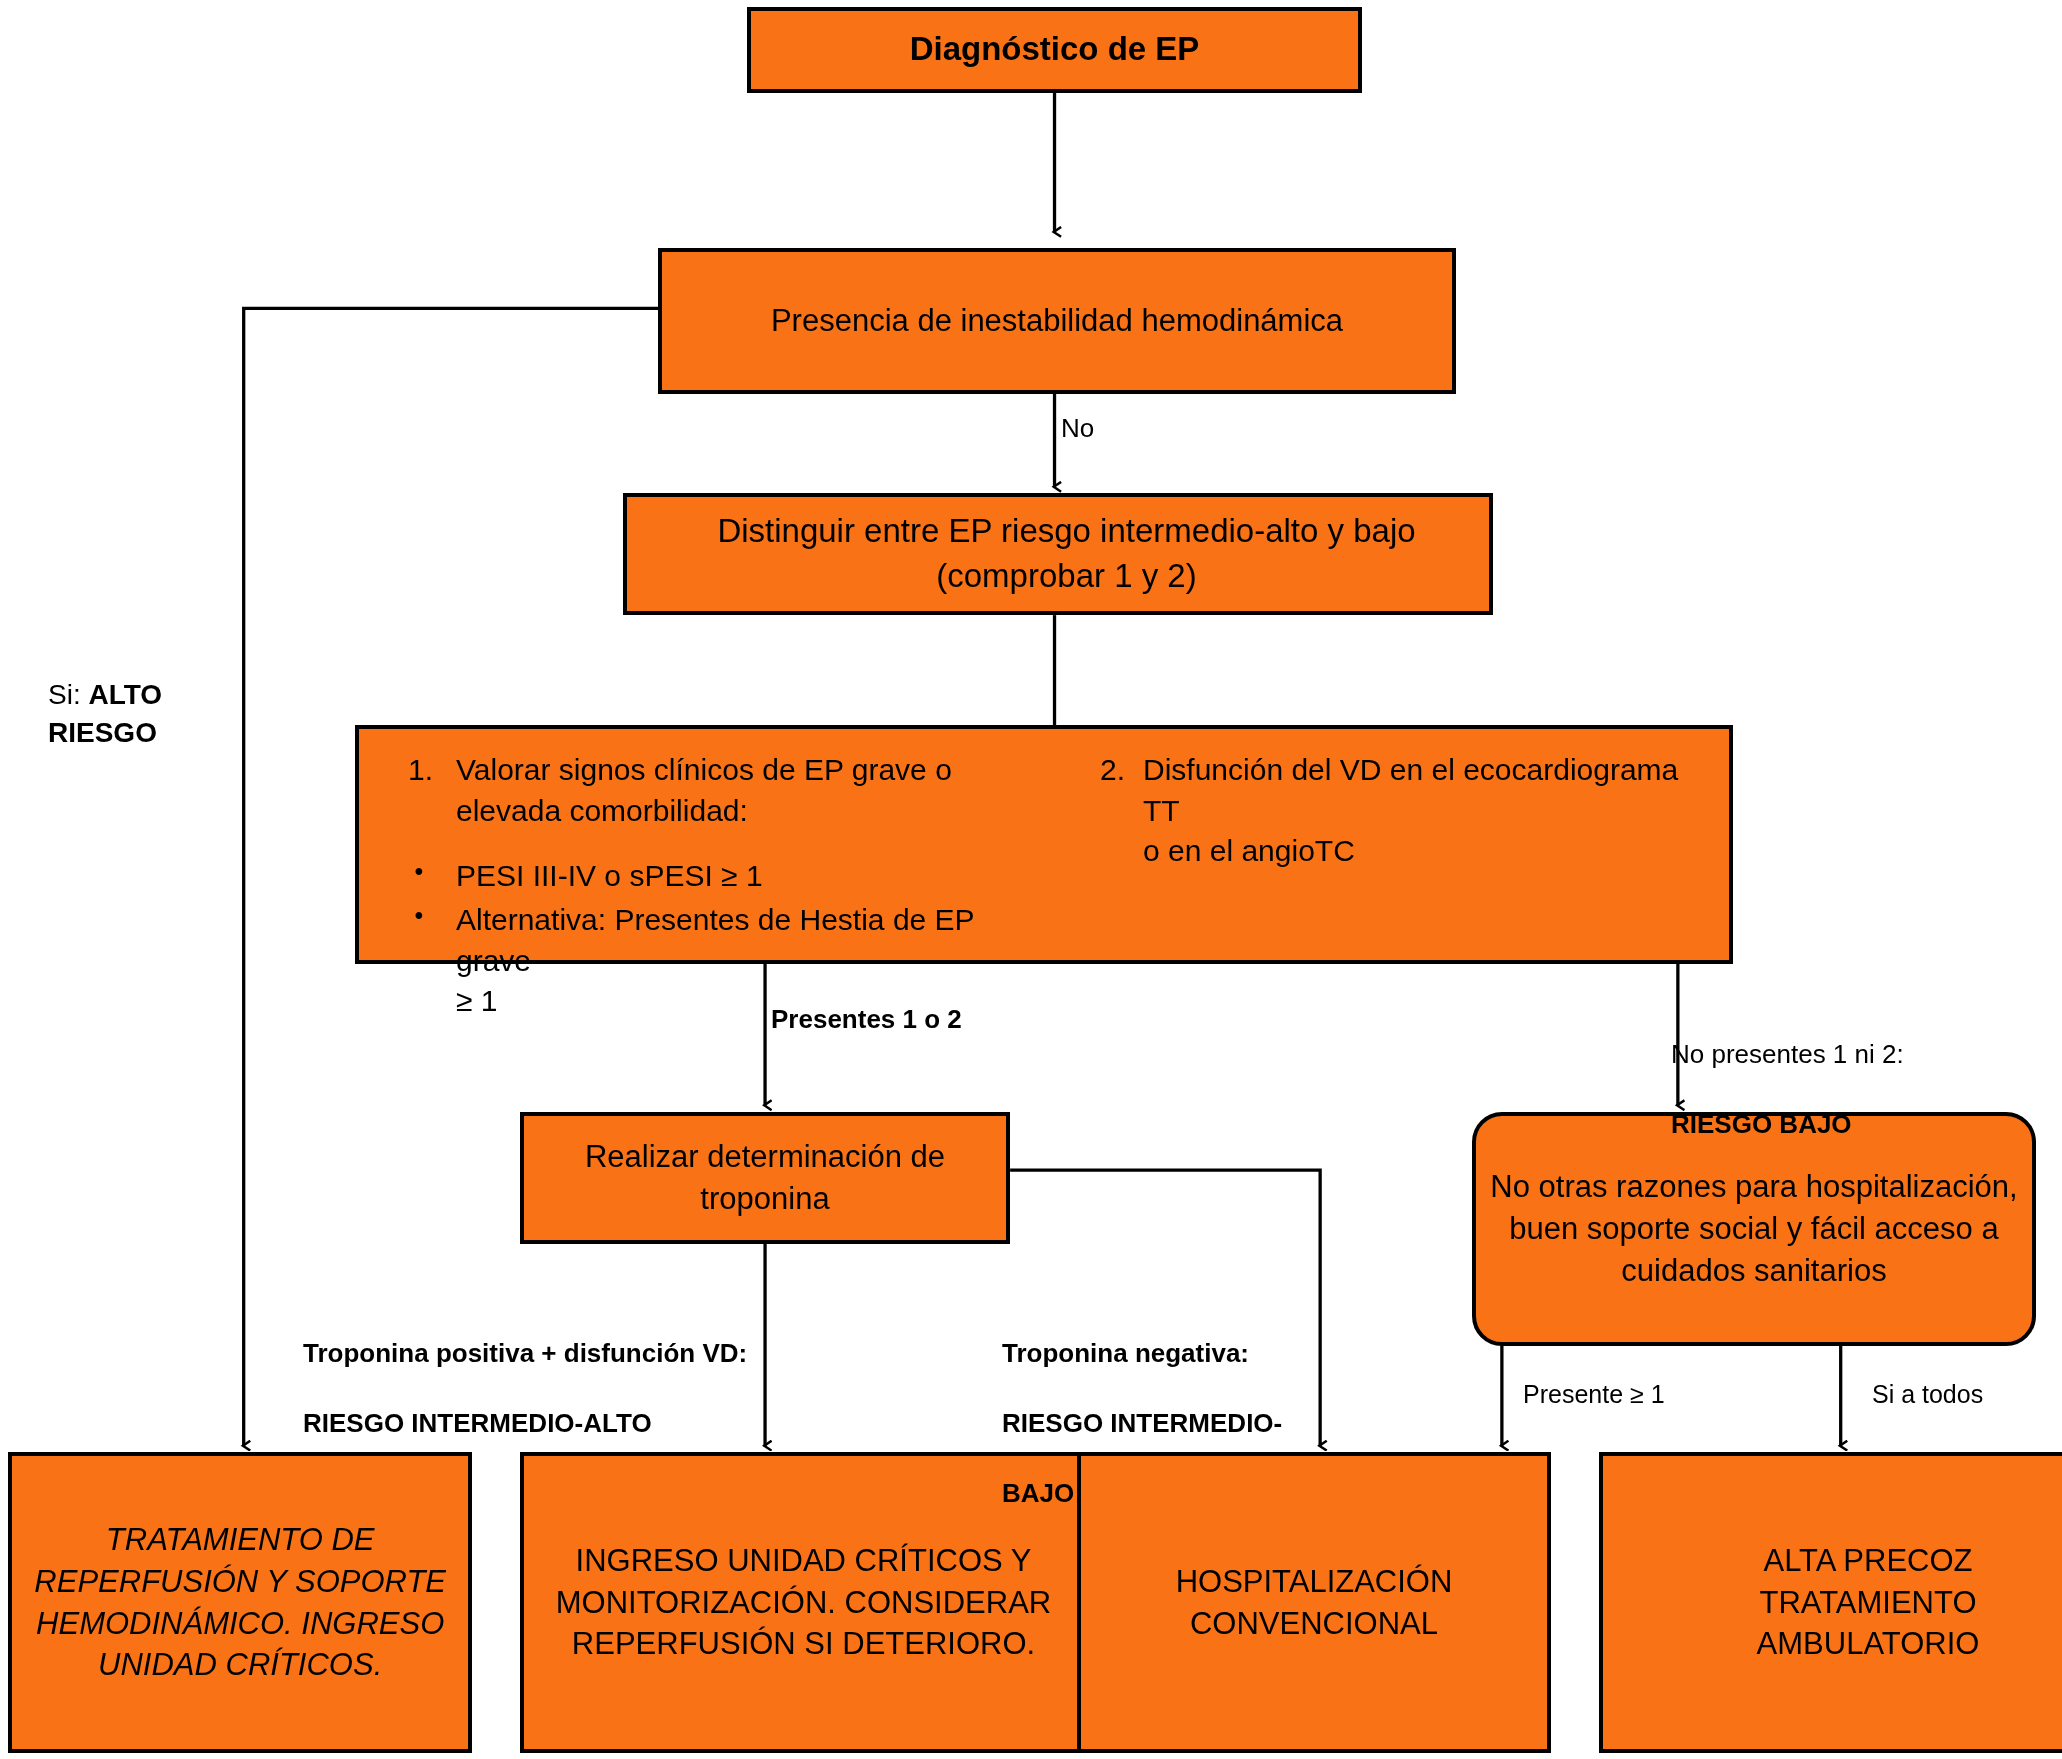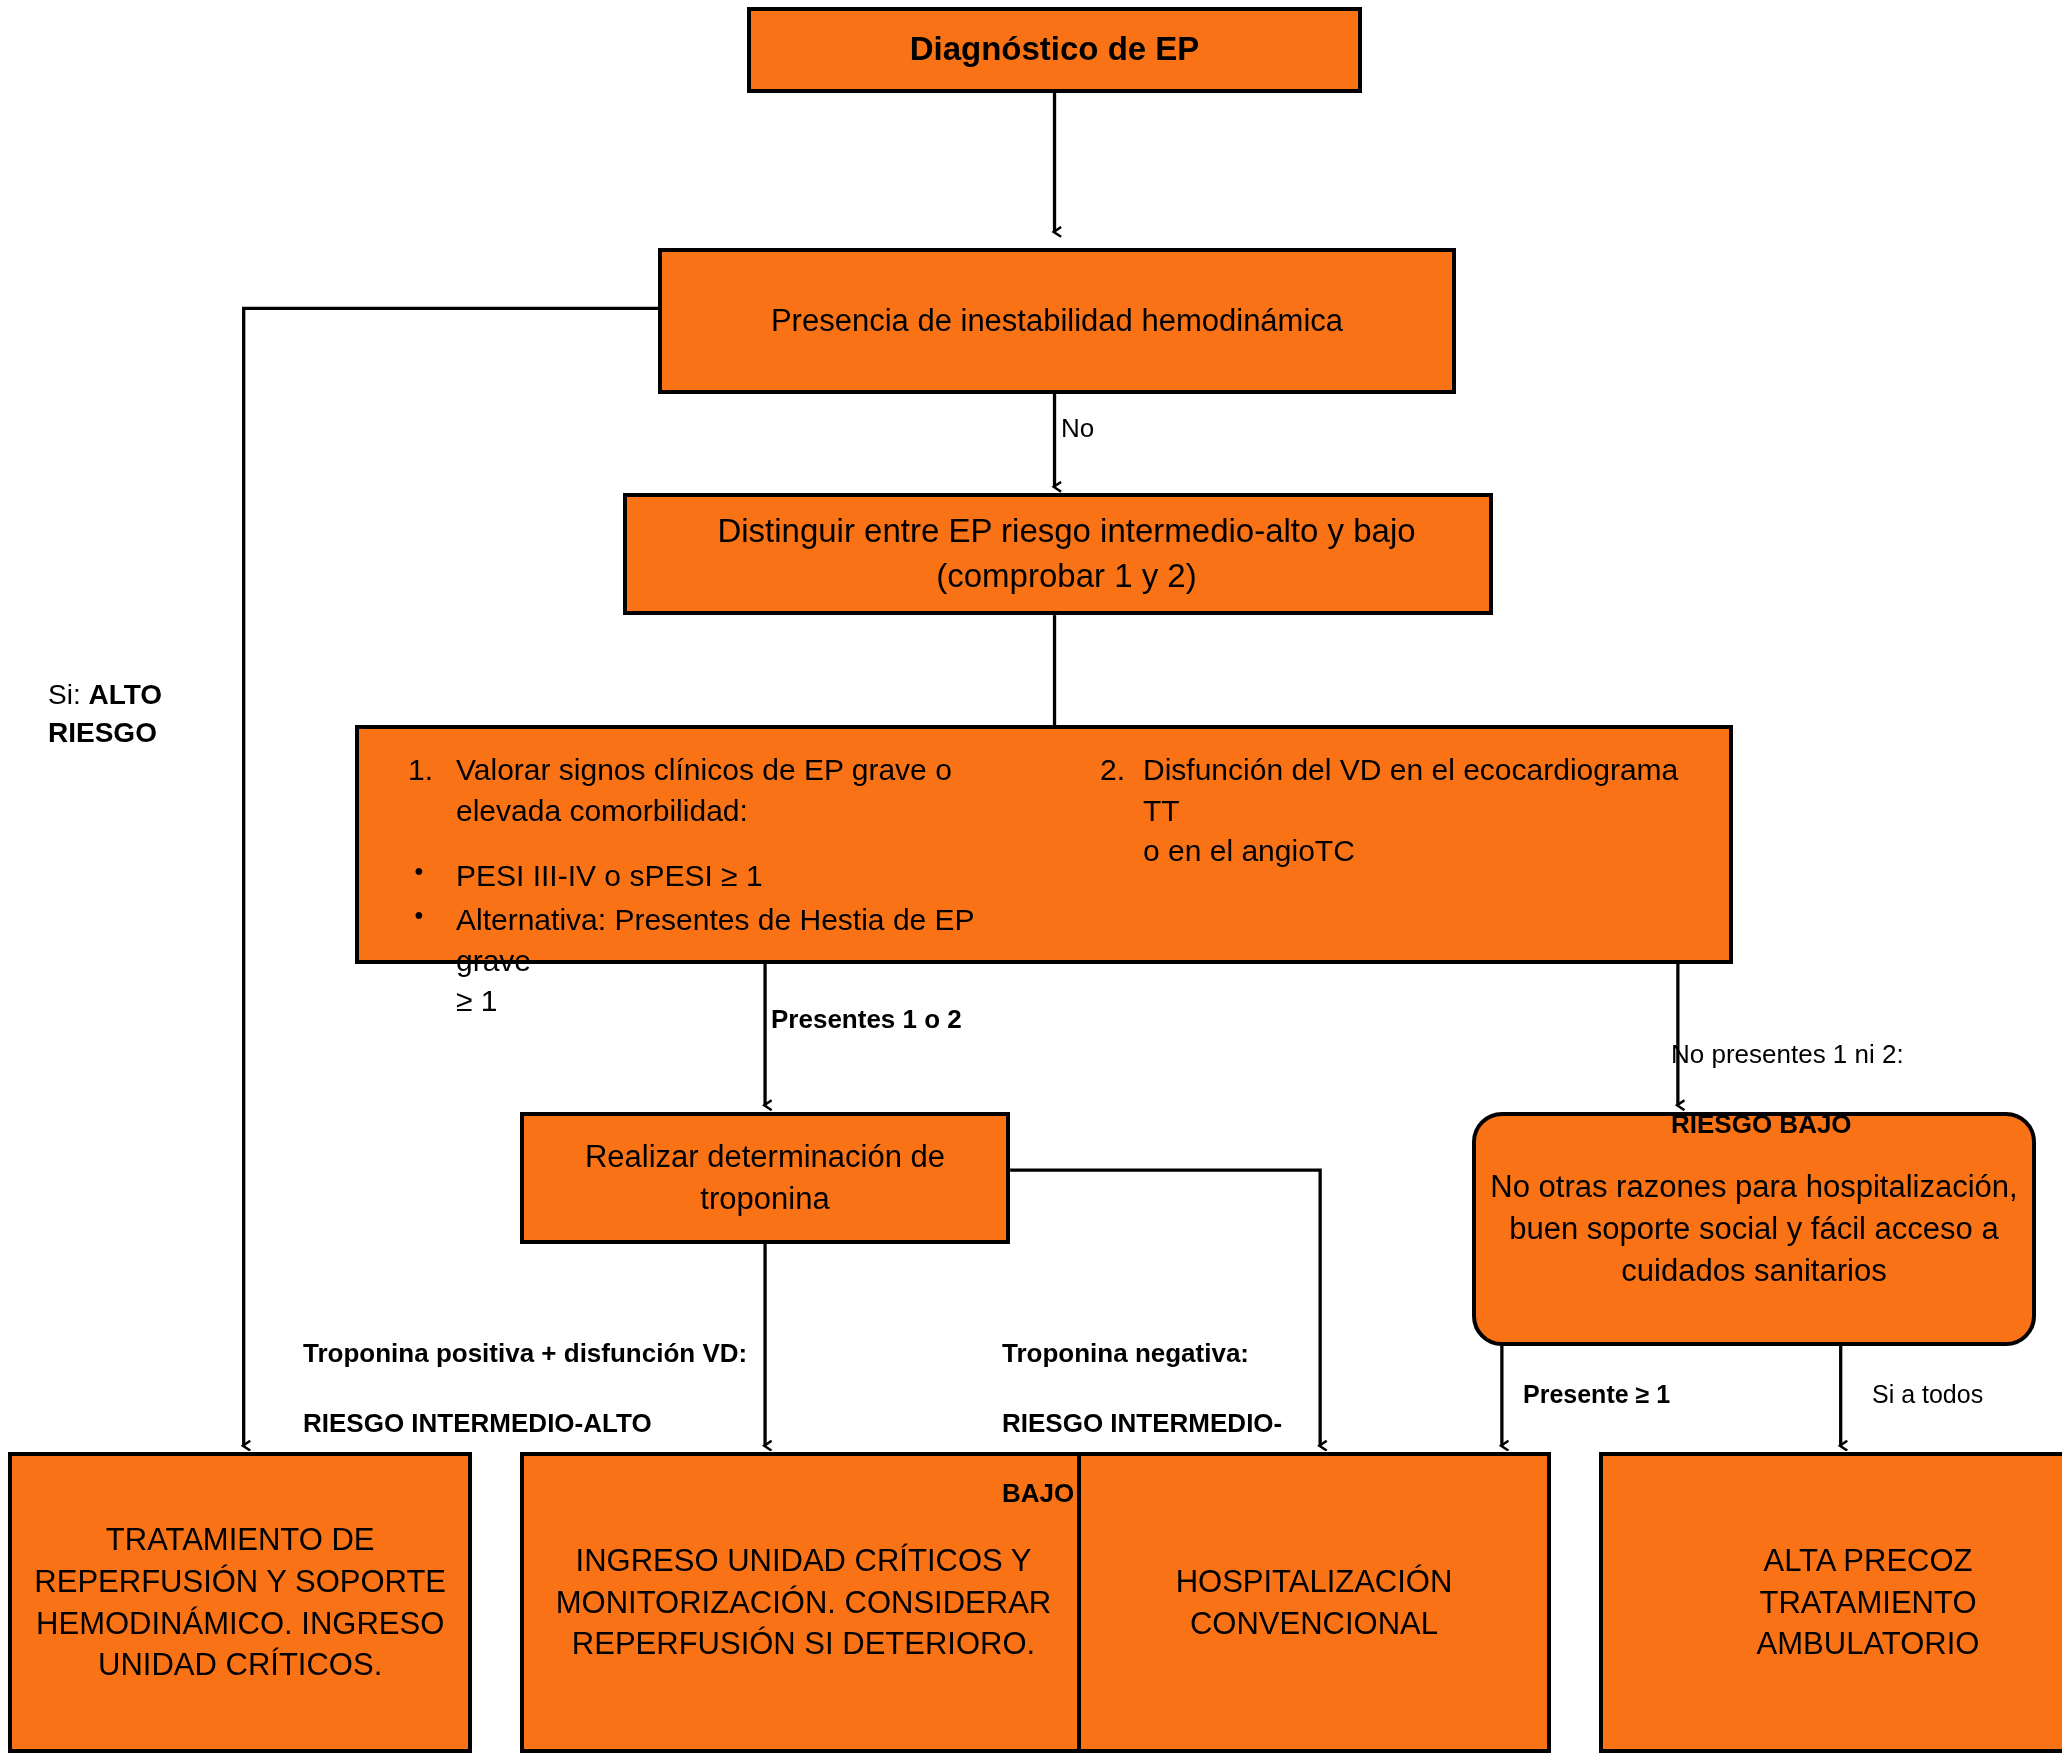--- a/index.html
+++ b/index.html
@@ -76,20 +76,21 @@
     font-size: 31px;
   }
   #node-bajoriesgo {
     left: 1472px; top: 1112px; width: 564px; height: 234px;
     font-size: 31px;
     border-radius: 30px;
   }
   #node-out-1 {
     left: 8.2px; top: 1452px; width: 464px; height: 301px;
     font-size: 31px;
+    font-style: italic;
   }
   #node-out-2 {
     left: 520px; top: 1452px; width: 567px; height: 301px;
     font-size: 31px;
   }
   #node-out-3 {
     left: 1077px; top: 1452px; width: 474px; height: 301px;
     font-size: 31px;
   }
   #node-out-4 {
@@ -130,21 +131,21 @@
     font-size: 25px;
   }
 
   
   #lbl-si-alto { left: 48px; top: 638px; font-size: 28px; }
   #lbl-no { left: 1061px; top: 411px; font-size: 26px; }
   #lbl-presentes { left: 771px; top: 1002px; font-size: 26px; font-weight: bold; }
   #lbl-nopresentes { left: 1671px; top: 1002px; font-size: 26px; }
   #lbl-trop-pos { left: 303px; top: 1301px; font-size: 26px; font-weight: bold; }
   #lbl-trop-neg { left: 1002px; top: 1301px; font-size: 26px; font-weight: bold; }
-  #lbl-presente1 { left: 1523px; top: 1378px; font-size: 25px; font-weight: bold; }
+  #lbl-presente1 { left: 1523px; top: 1378px; font-size: 25px; font-weight: normal; }
   #lbl-sitodos { left: 1872px; top: 1378px; font-size: 25px; }
 </style>
 </head>
 <body>
 
 <div id="canvas">
 
   <svg class="connectors" viewBox="0 0 2508 2139">
     <defs>
       <marker id="arrow" markerWidth="14" markerHeight="14" refX="7" refY="9" orient="auto" markerUnits="userSpaceOnUse">

